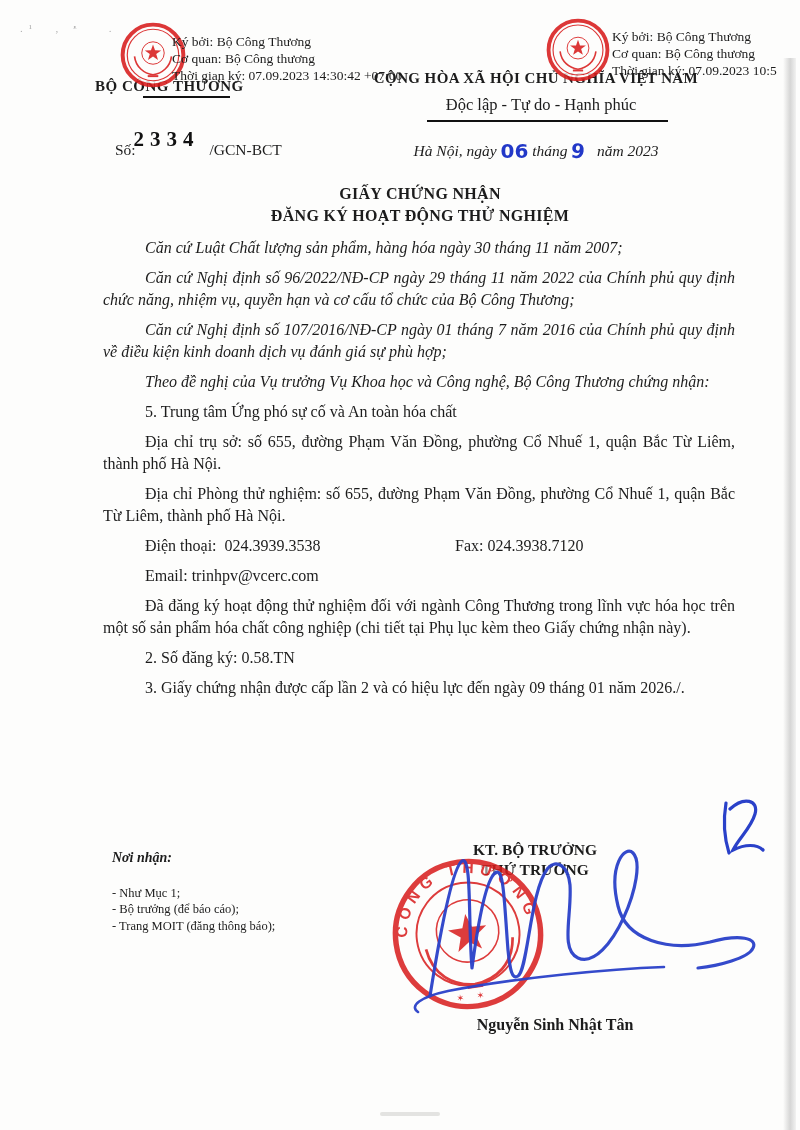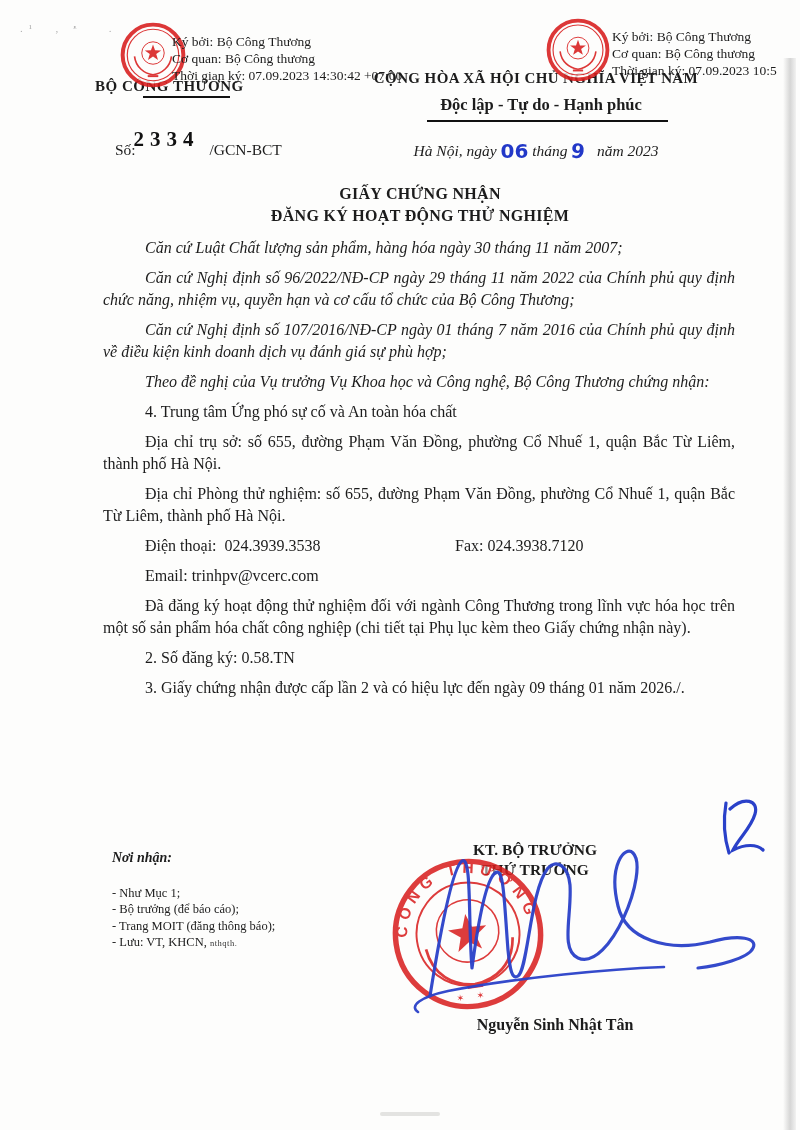--- a/index.html
+++ b/index.html
@@ -9,21 +9,21 @@
     font-family:"Liberation Serif","DejaVu Serif",serif;
     color:#1c1c1c;
     padding-left:13px;
   }
   .abs{position:absolute;}
   
   .pencil{color:#9d9d9d;font-size:11px;letter-spacing:6px;opacity:.8;}
   .hdr-left{left:95px;top:70px;width:186px;text-align:left;font-weight:bold;font-size:15px;letter-spacing:.5px;white-space:nowrap;margin-top:8px;}
   .hdr-left-rule{left:143px;top:96px;width:87px;height:2px;background:#111;}
   .hdr-right{left:340px;top:70px;width:392px;text-align:center;font-weight:bold;font-size:15px;letter-spacing:.4px;white-space:nowrap;}
-  .motto{left:405px;top:95px;width:272px;text-align:center;font-weight:bold;font-size:16.5px;white-space:nowrap;}
+  .motto{left:405px;top:95px;width:272px;text-align:center;font-weight:normal;font-size:16.5px;white-space:nowrap;}
   .motto-rule{left:427px;top:120px;width:241px;height:2px;background:#111;}
   .sig-block{font-size:13.5px;line-height:17px;white-space:nowrap;z-index:6;}
   .sig-block.right{overflow:hidden;}
   .seal-small{z-index:5;}
   .doc-number{left:115px;top:136px;font-size:15.5px;white-space:nowrap;}
   .doc-number .serial{
     font-family:Liberation Serif, serif;font-size:21px;font-weight:bold;
     letter-spacing:6px;position:relative;top:-9px;left:-6px;color:#111;
   }
   .date-line{left:350px;top:137px;width:372px;text-align:center;font-style:italic;font-size:15.5px;white-space:nowrap;}
@@ -119,42 +119,41 @@
   <div class="abs title">
     <div>GIẤY CHỨNG NHẬN</div>
     <div>ĐĂNG KÝ HOẠT ĐỘNG THỬ NGHIỆM</div>
   </div>
 
   <div class="abs body-col">
     <p class="cite">Căn cứ Luật Chất lượng sản phẩm, hàng hóa ngày 30 tháng 11 năm 2007;</p>
     <p class="cite">Căn cứ Nghị định số 96/2022/NĐ-CP ngày 29 tháng 11 năm 2022 của Chính phủ quy định chức năng, nhiệm vụ, quyền hạn và cơ cấu tổ chức của Bộ Công Thương;</p>
     <p class="cite">Căn cứ Nghị định số 107/2016/NĐ-CP ngày 01 tháng 7 năm 2016 của Chính phủ quy định về điều kiện kinh doanh dịch vụ đánh giá sự phù hợp;</p>
     <p class="cite">Theo đề nghị của Vụ trưởng Vụ Khoa học và Công nghệ, Bộ Công Thương chứng nhận:</p>
-    <p>4. Trung tâm Ứng phó sự cố và An toàn hóa chất</p>
+    <p>5. Trung tâm Ứng phó sự cố và An toàn hóa chất</p>
     <p>Địa chỉ trụ sở: số 655, đường Phạm Văn Đồng, phường Cổ Nhuế 1, quận Bắc Từ Liêm, thành phố Hà Nội.</p>
     <p>Địa chỉ Phòng thử nghiệm: số 655, đường Phạm Văn Đồng, phường Cổ Nhuế 1, quận Bắc Từ Liêm, thành phố Hà Nội.</p>
     <div class="contact-row">
       <span>Điện thoại:</span>&nbsp;
       <span>024.3939.3538</span>
       <span class="fax"><span>Fax:</span>&nbsp;<span>024.3938.7120</span></span>
     </div>
     <div class="contact-row">
       <span>Email: trinhpv@vcerc.com</span>
     </div>
     <p>Đã đăng ký hoạt động thử nghiệm đối với ngành Công Thương trong lĩnh vực hóa học trên một số sản phẩm hóa chất công nghiệp (chi tiết tại Phụ lục kèm theo Giấy chứng nhận này).</p>
     <p>2. Số đăng ký: 0.58.TN</p>
     <p>3. Giấy chứng nhận được cấp lần 2 và có hiệu lực đến ngày 09 tháng 01 năm 2026./.</p>
   </div>
 
   <div class="abs recipients">
     <div class="head">Nơi nhận:</div>
     <div>- Như Mục 1;</div>
     <div>- Bộ trưởng (để báo cáo);</div>
     <div>- Trang MOIT (đăng thông báo);</div>
-    <div><span>- Lưu: VT, KHCN,</span> <span class="tiny">nthqth.</span></div>
   </div>
 
   <div class="abs kt1">KT. BỘ TRƯỞNG</div>
   <div class="abs kt2">THỨ TRƯỞNG</div>
 
   <svg class="abs big-seal" width="156" height="156" viewBox="0 0 200 200">
     <defs>
         <path id="sealArc" d="M 22,100 A 78,78 0 0 1 178,100"></path>
       </defs>
     <g stroke="#d81c1c" fill="none" opacity="0.86">

